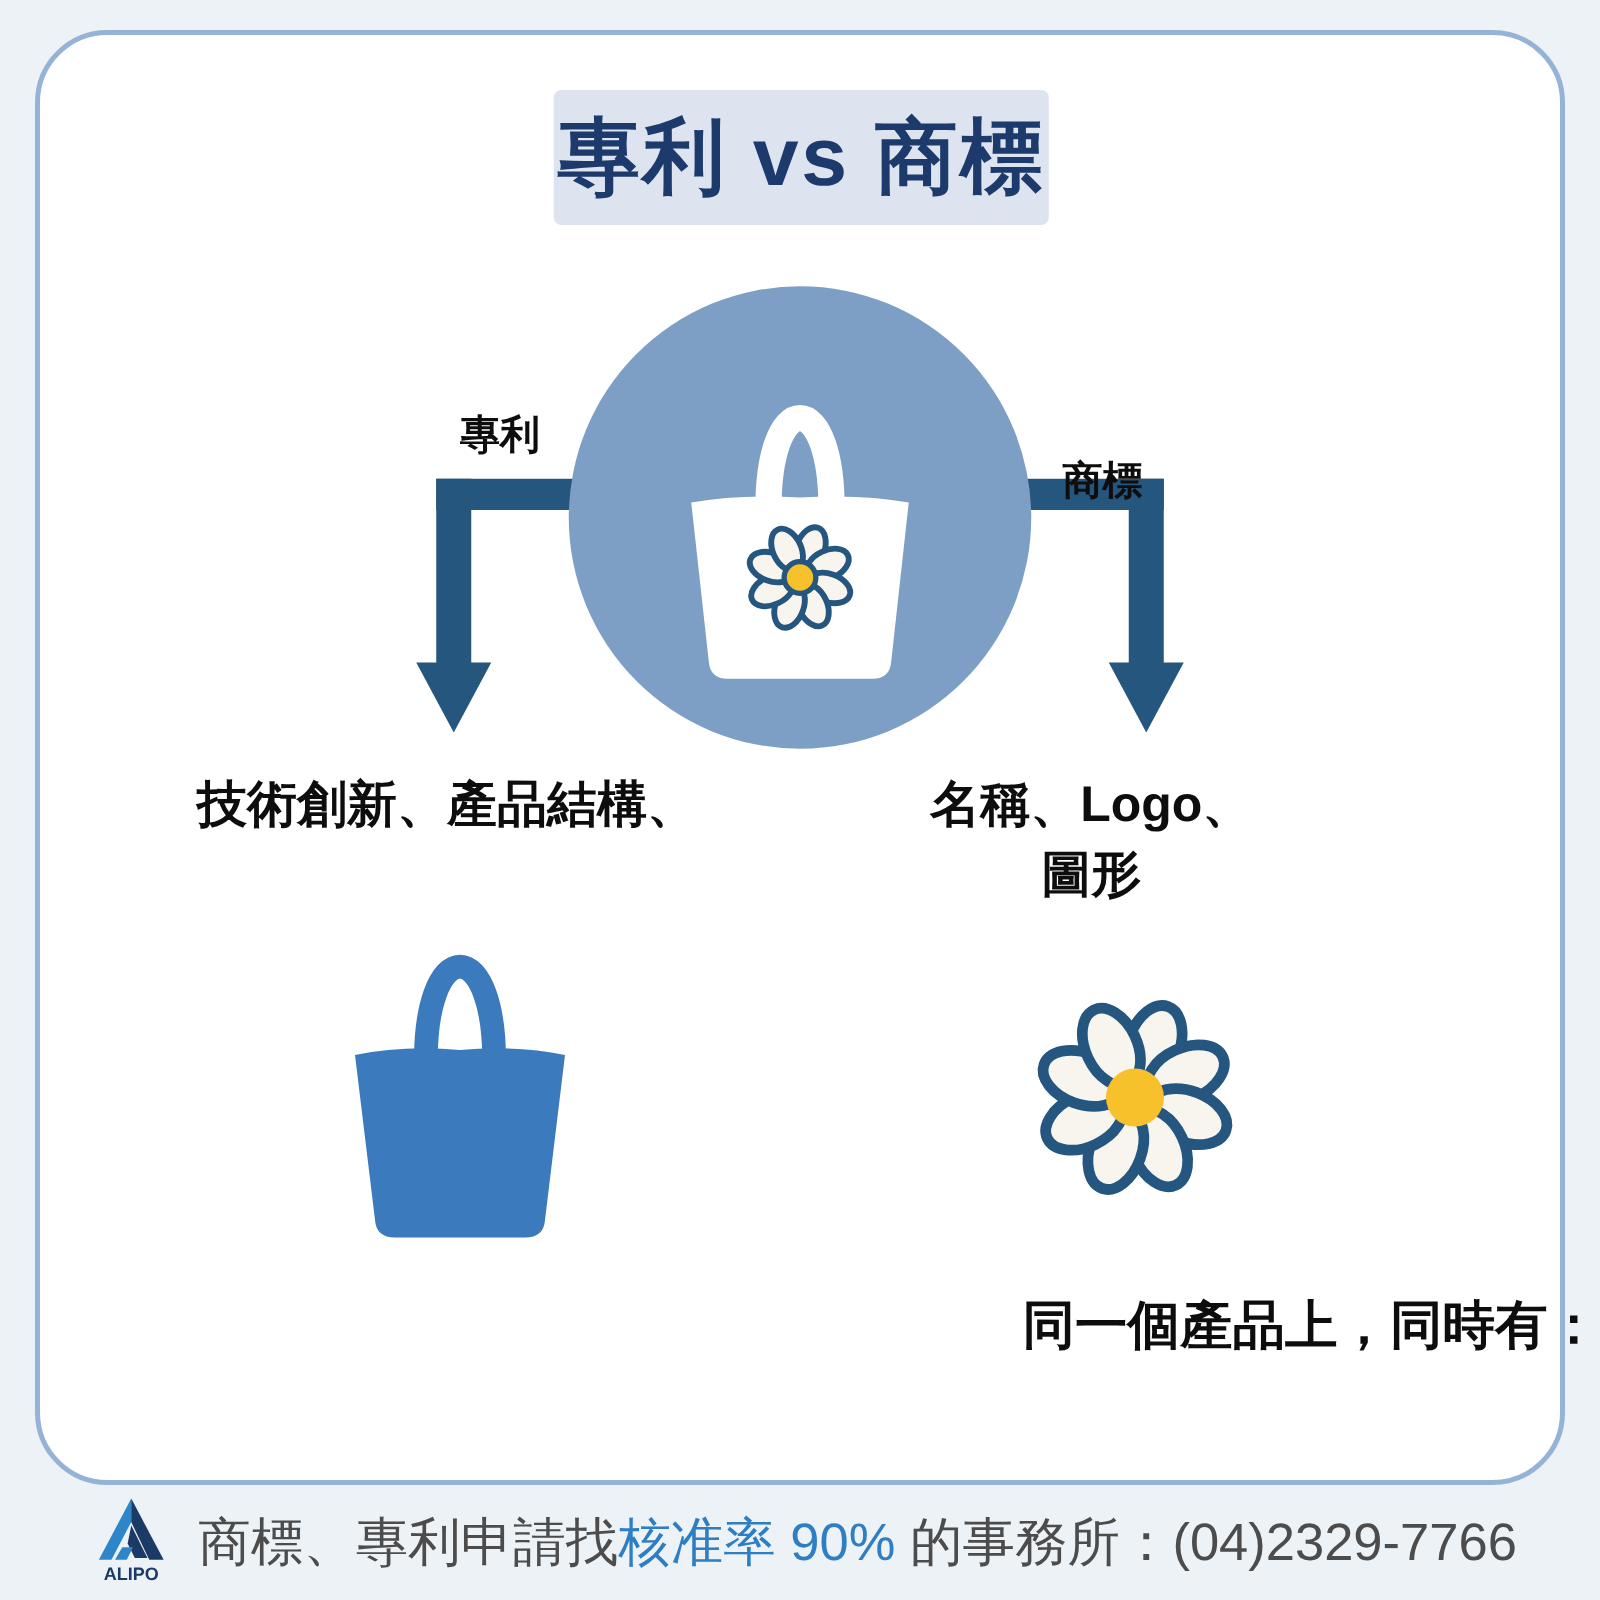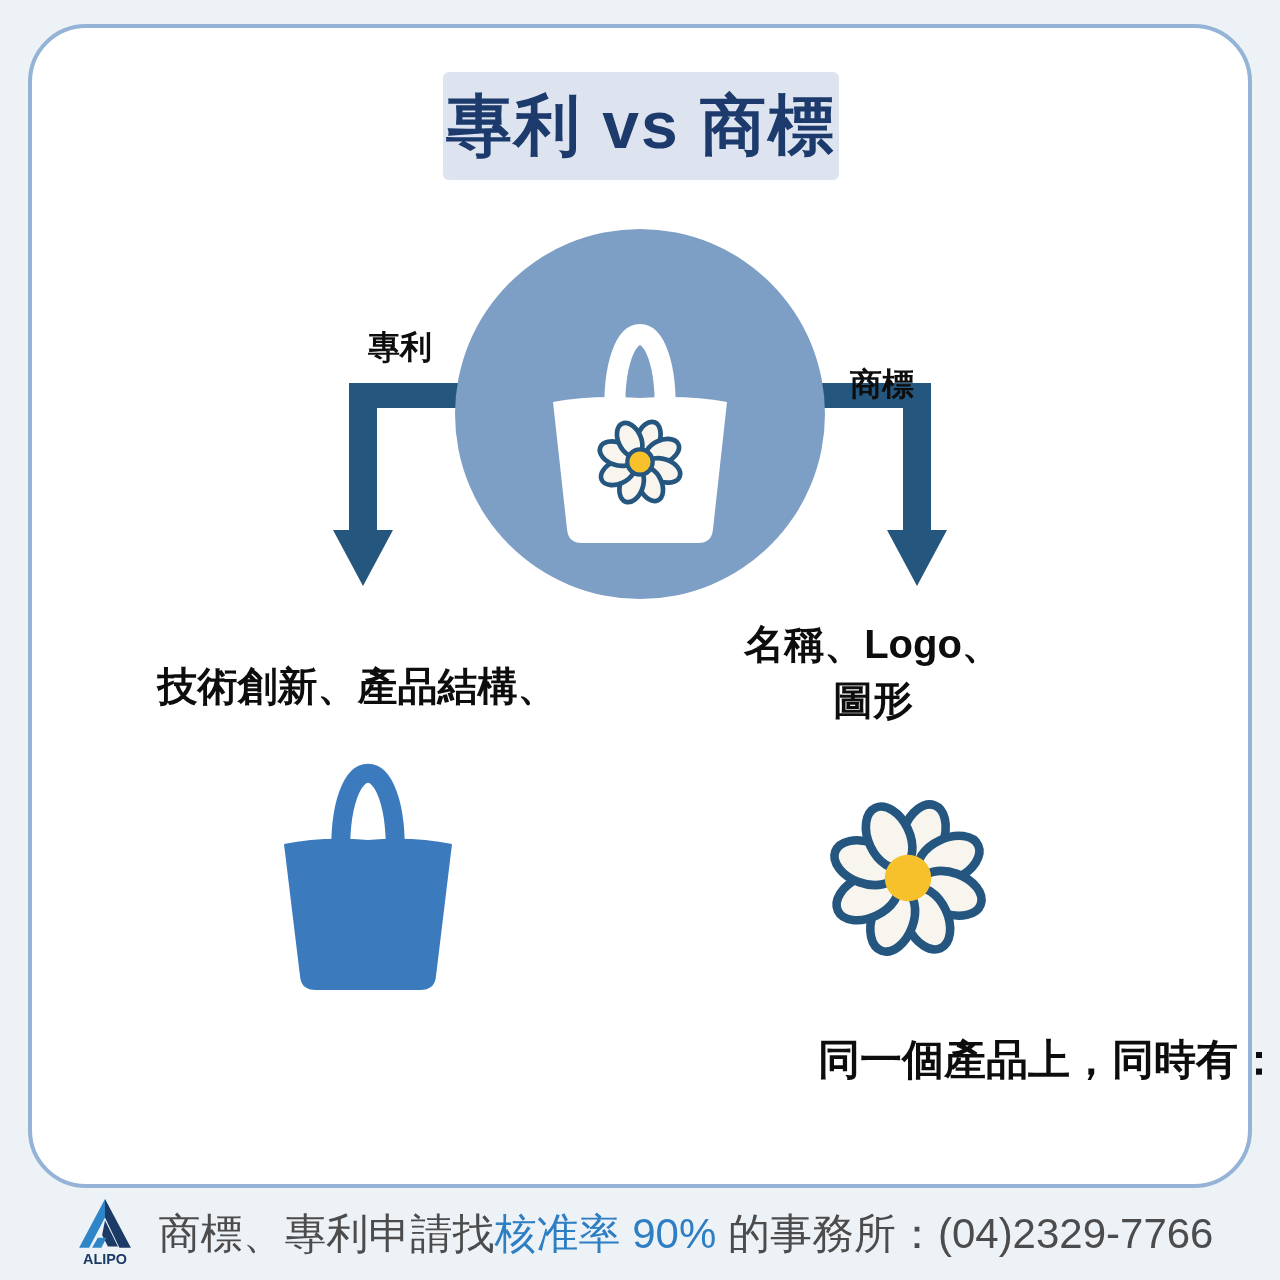--- a/index.html
+++ b/index.html
@@ -29,21 +29,21 @@
   .branch-label{
     position:absolute;width:140px;text-align:center;
     font-size:32px;font-weight:bold;color:#0d0d0d;
   }
   .branch-label.left{left:330px;top:326px;}
   .branch-label.right{left:812px;top:328px;margin-top:35px;}
   .branch-text{
     position:absolute;top:616px;text-align:center;
     font-size:40px;font-weight:bold;color:#0d0d0d;line-height:1.4;
   }
-  .branch-text.left{left:135px;width:445px;margin-top:42px;}
+  .branch-text.left{left:135px;width:445px;}
   .branch-text.right{left:673px;width:400px;}
   .blue-bag{position:absolute;left:268px;top:726px;width:200px;height:272px;}
   .big-daisy{position:absolute;left:822px;top:792px;width:172px;height:172px;}
   .summary{
     position:absolute;left:0;top:1032px;width:1280px;text-align:right;
     font-size:42px;font-weight:bold;color:#0d0d0d;line-height:1.32;
   }
   .footer{
     position:absolute;left:0;bottom:0;width:1280px;height:92px;
     display:flex;align-items:center;justify-content:center;gap:16px;

